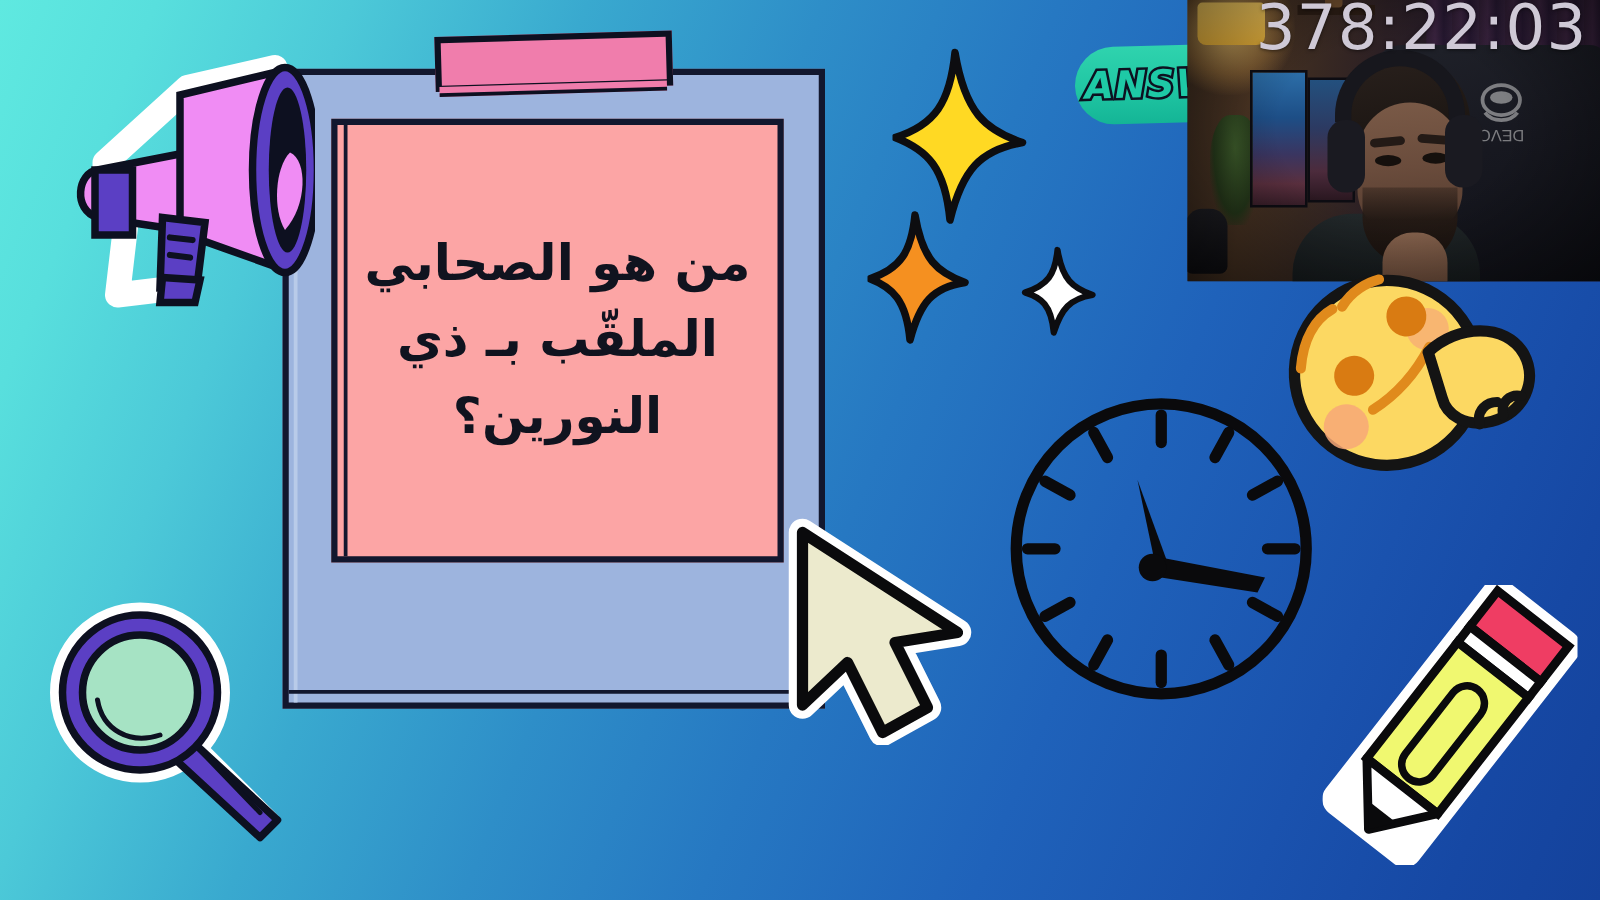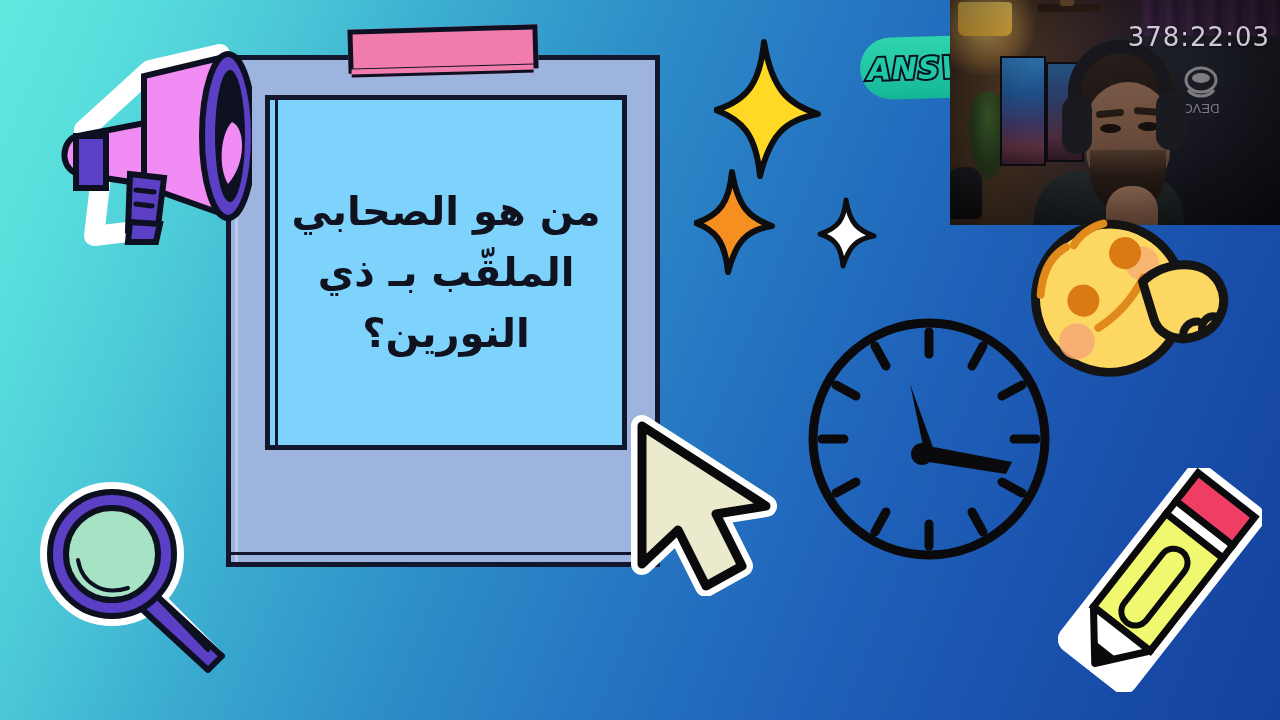--- a/index.html
+++ b/index.html
@@ -60,21 +60,21 @@
     content:"";
     position:absolute;
     left:-2px; bottom:-9px; width:101%; height:5px;
     background:#f07dac;
     border-bottom:3px solid #0d1020;
   }
   #paper {
     position:absolute;
     left:34px; top:35px;
     width:362px; height:355px;
-    background:#7dd3fc;
+    background:#fca5a5;
     border:5px solid #12172e;
     display:flex;
     align-items:center;
     justify-content:center;
     z-index:7;
   }
   #paper-spine {
     position:absolute;
     left:5px; top:0; width:3px; height:100%;
     background:#12172e;
@@ -287,23 +287,23 @@
     border-radius:14px 14px 6px 6px;
   }
   #cam-vignette {
     left:0; top:0; width:100%; height:100%;
     background:radial-gradient(ellipse at 50% 45%, rgba(0,0,0,0) 40%, rgba(0,0,0,.55) 100%);
   }
 
   
   #timer {
     position:absolute;
-    right:10px; top:16px;
+    right:10px; top:1px;
     font-family:"DejaVu Sans", sans-serif;
-    font-size:26px;
+    font-size:50px;
     font-weight:500;
     letter-spacing:1px;
     color:#cfc9d6;
     z-index:20;
     text-shadow:0 1px 3px rgba(0,0,0,.55);
     line-height:42px;
     text-align:right;
   }
 </style>
 </head>

